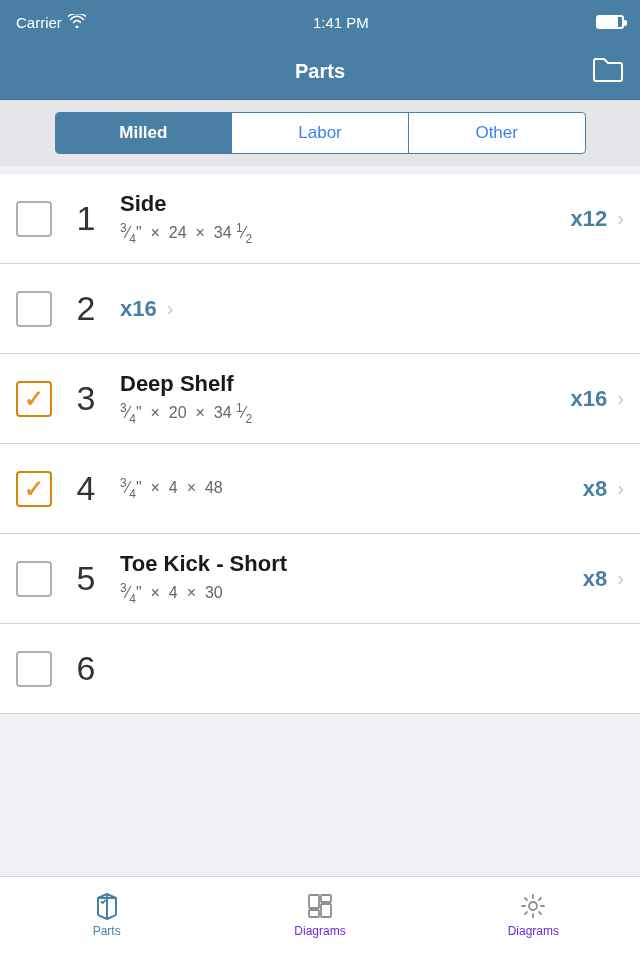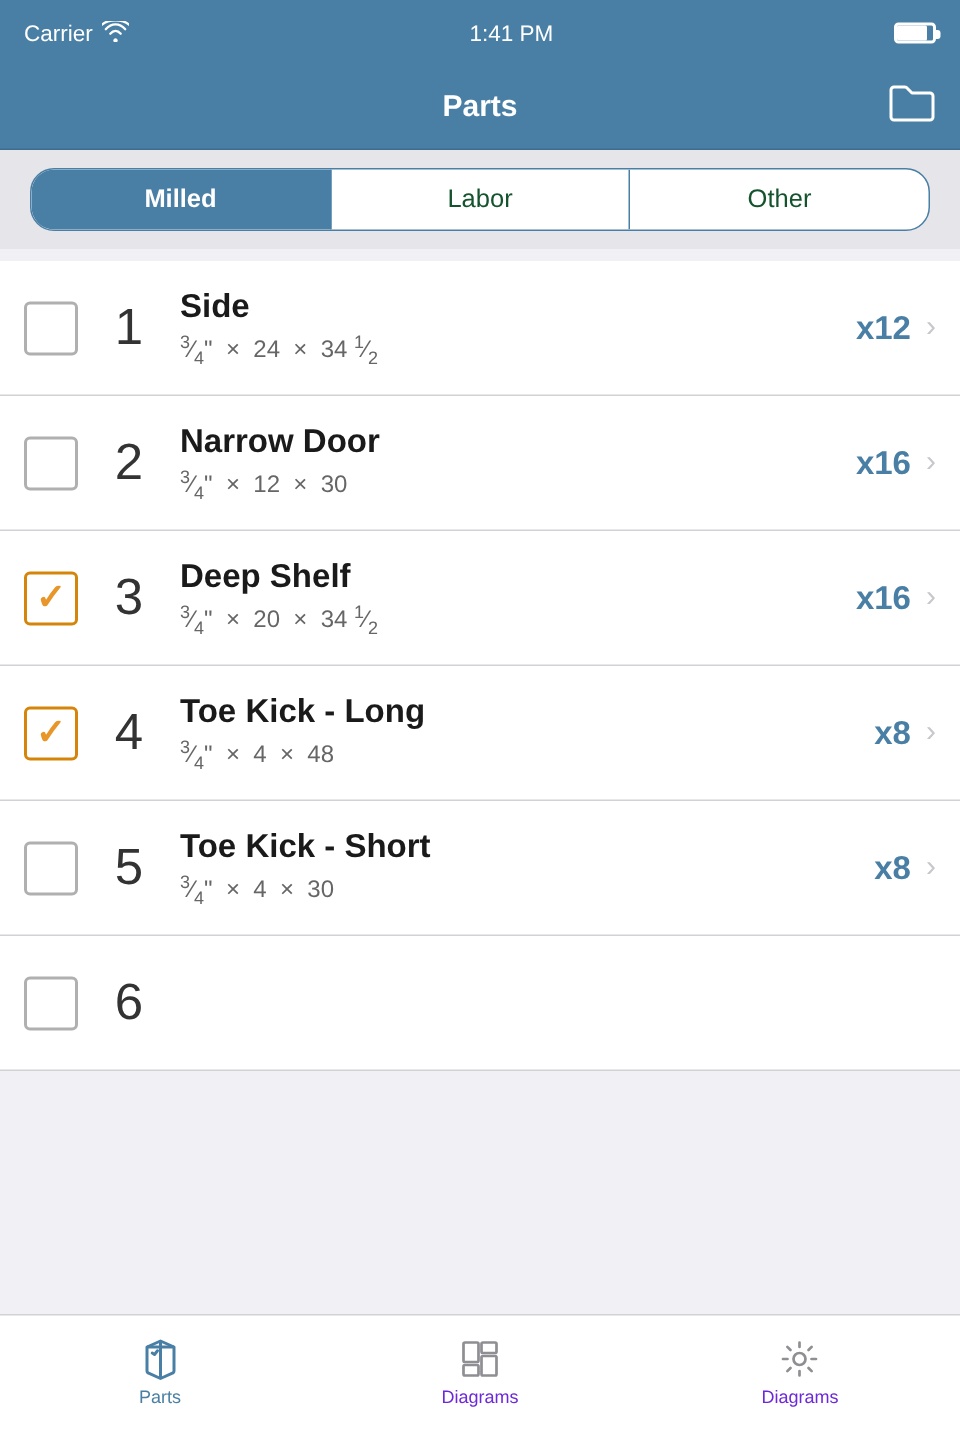--- a/index.html
+++ b/index.html
@@ -81,32 +81,32 @@
     
     .segment-container {
       background: #e5e5ea;
       padding: 12px 20px;
       display: flex;
       justify-content: center;
     }
     .segment-control {
       display: flex;
       border: 1.5px solid #4a7fa5;
-      border-radius: 16px;
+      border-radius: 4px;
       overflow: hidden;
-      width: 600px;
+      width: 531px;
       background: white;
     }
     .segment-item {
       flex: 1;
       text-align: center;
       padding: 10px 0;
       font-size: 17px;
       cursor: pointer;
-      color: #14532d;
+      color: #3b82f6;
       background: transparent;
       border: none;
       border-right: 1.5px solid #4a7fa5;
     }
     .segment-item:last-child {
       border-right: none;
     }
     .segment-item.active {
       background: #4a7fa5;
       color: white;
@@ -295,26 +295,20 @@
         <sup style="font-size:12px">3</sup>⁄<sub style="font-size:12px">4</sub>" &nbsp;×&nbsp; 24 &nbsp;×&nbsp; 34 <sup style="font-size:12px">1</sup>⁄<sub style="font-size:12px">2</sub>
       </div>
     </div>
     <div class="part-qty">x12</div>
     <div class="chevron">›</div>
   </div>
 
   <div class="part-row">
     <div class="checkbox"></div>
     <div class="part-number">2</div>
-    <div class="part-info">
-      <div class="part-name">Narrow Door</div>
-      <div class="part-dims">
-        <sup style="font-size:12px">3</sup>⁄<sub style="font-size:12px">4</sub>" &nbsp;×&nbsp; 12 &nbsp;×&nbsp; 30
-      </div>
-    </div>
     <div class="part-qty">x16</div>
     <div class="chevron">›</div>
   </div>
 
   <div class="part-row">
     <div class="checkbox checked">
       <span class="checkmark">✓</span>
     </div>
     <div class="part-number">3</div>
     <div class="part-info">
@@ -326,21 +320,20 @@
     <div class="part-qty">x16</div>
     <div class="chevron">›</div>
   </div>
 
   <div class="part-row">
     <div class="checkbox checked">
       <span class="checkmark">✓</span>
     </div>
     <div class="part-number">4</div>
     <div class="part-info">
-      <div class="part-name">Toe Kick - Long</div>
       <div class="part-dims">
         <sup style="font-size:12px">3</sup>⁄<sub style="font-size:12px">4</sub>" &nbsp;×&nbsp; 4 &nbsp;×&nbsp; 48
       </div>
     </div>
     <div class="part-qty">x8</div>
     <div class="chevron">›</div>
   </div>
 
   <div class="part-row">
     <div class="checkbox"></div>

